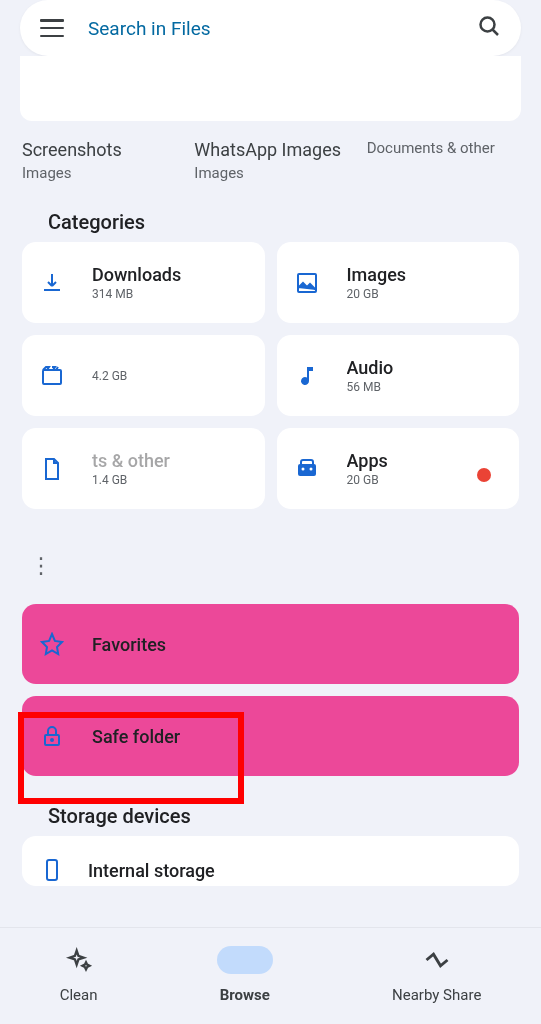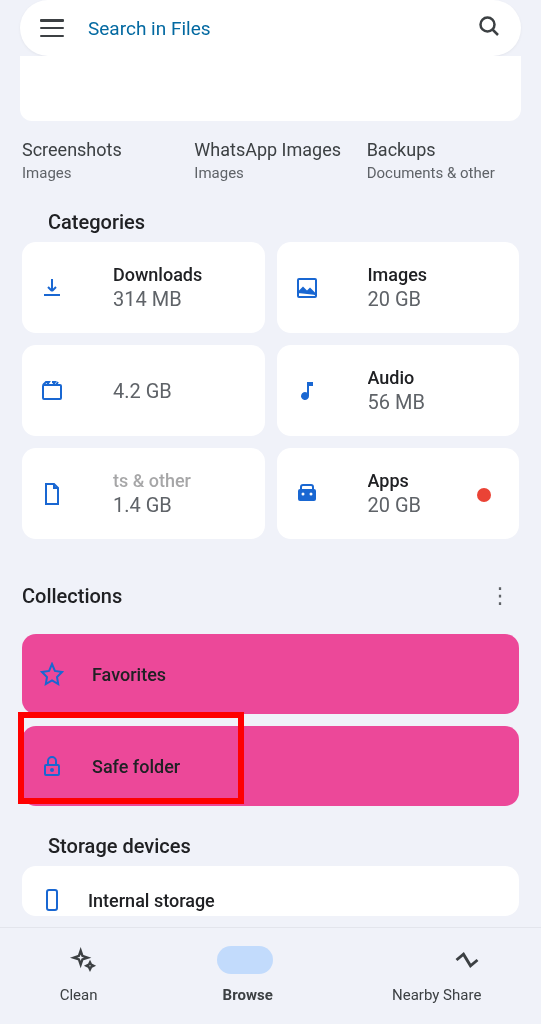--- a/index.html
+++ b/index.html
@@ -99,32 +99,31 @@
       display: flex;
       align-items: center;
       justify-content: center;
     }
     .category-icon svg {
       width: 24px;
       height: 24px;
     }
     .category-text {
       flex: 1;
-      margin-left: 21px;
     }
     .category-name {
       font-size: 18px;
       color: #202124;
       font-weight: 500;
       margin-bottom: 2px;
       white-space: nowrap;
       overflow: hidden;
     }
     .category-size {
-      font-size: 20px;
+      font-size: 12px;
       color: #5f6368;
     }
     .red-dot {
       width: 14px;
       height: 14px;
       background: #ea4335;
       border-radius: 50%;
       position: absolute;
       right: 28px;
       top: 40px;
@@ -208,21 +207,21 @@
       right: 0;
       background: #f0f2f9;
       display: flex;
       justify-content: space-around;
       padding: 18px 0 20px;
       border-top: 1px solid rgba(0,0,0,0.05);
     }
     .nav-item {
       display: flex;
       flex-direction: column;
-      align-items: flex-end;
+      align-items: center;
       gap: 12px;
     }
     .nav-icon {
       width: 28px;
       height: 28px;
       display: flex;
       align-items: center;
       justify-content: center;
     }
     .nav-icon svg {
@@ -268,21 +267,20 @@
 <div class="quick-access">
   <div class="quick-item">
     <div class="quick-item-title">Screenshots</div>
     <div class="quick-item-subtitle">Images</div>
   </div>
   <div class="quick-item">
     <div class="quick-item-title">WhatsApp Images</div>
     <div class="quick-item-subtitle">Images</div>
   </div>
   <div class="quick-item">
-    <div class="quick-item-title">Backups</div>
     <div class="quick-item-subtitle">Documents &amp; other</div>
   </div>
 </div>
 
 <div class="section-title">Categories</div>
 
 <div class="categories-grid">
   <div class="category-card">
     <div class="category-icon">
       <svg viewBox="0 0 24 24" fill="none" stroke="#1967d2" stroke-width="2">
@@ -351,21 +349,20 @@
     </div>
     <div class="category-text">
       <div class="category-name">Apps</div>
       <div class="category-size">20 GB</div>
     </div>
     <div class="red-dot"></div>
   </div>
 </div>
 
 <div class="collections-header">
-  <div class="collections-title">Collections</div>
   <div class="more-icon">⋮</div>
 </div>
 
 <div class="collection-item">
   <div class="collection-icon">
     <svg viewBox="0 0 24 24" fill="none" stroke="#1967d2" stroke-width="2">
         <path d="M12 2l2.9 6.9L22 10l-5 5 1.2 7L12 18.5 5.8 22 7 15l-5-5 7.1-1.1L12 2z"></path>
       </svg>
   </div>
   <div class="collection-name">Favorites</div>

